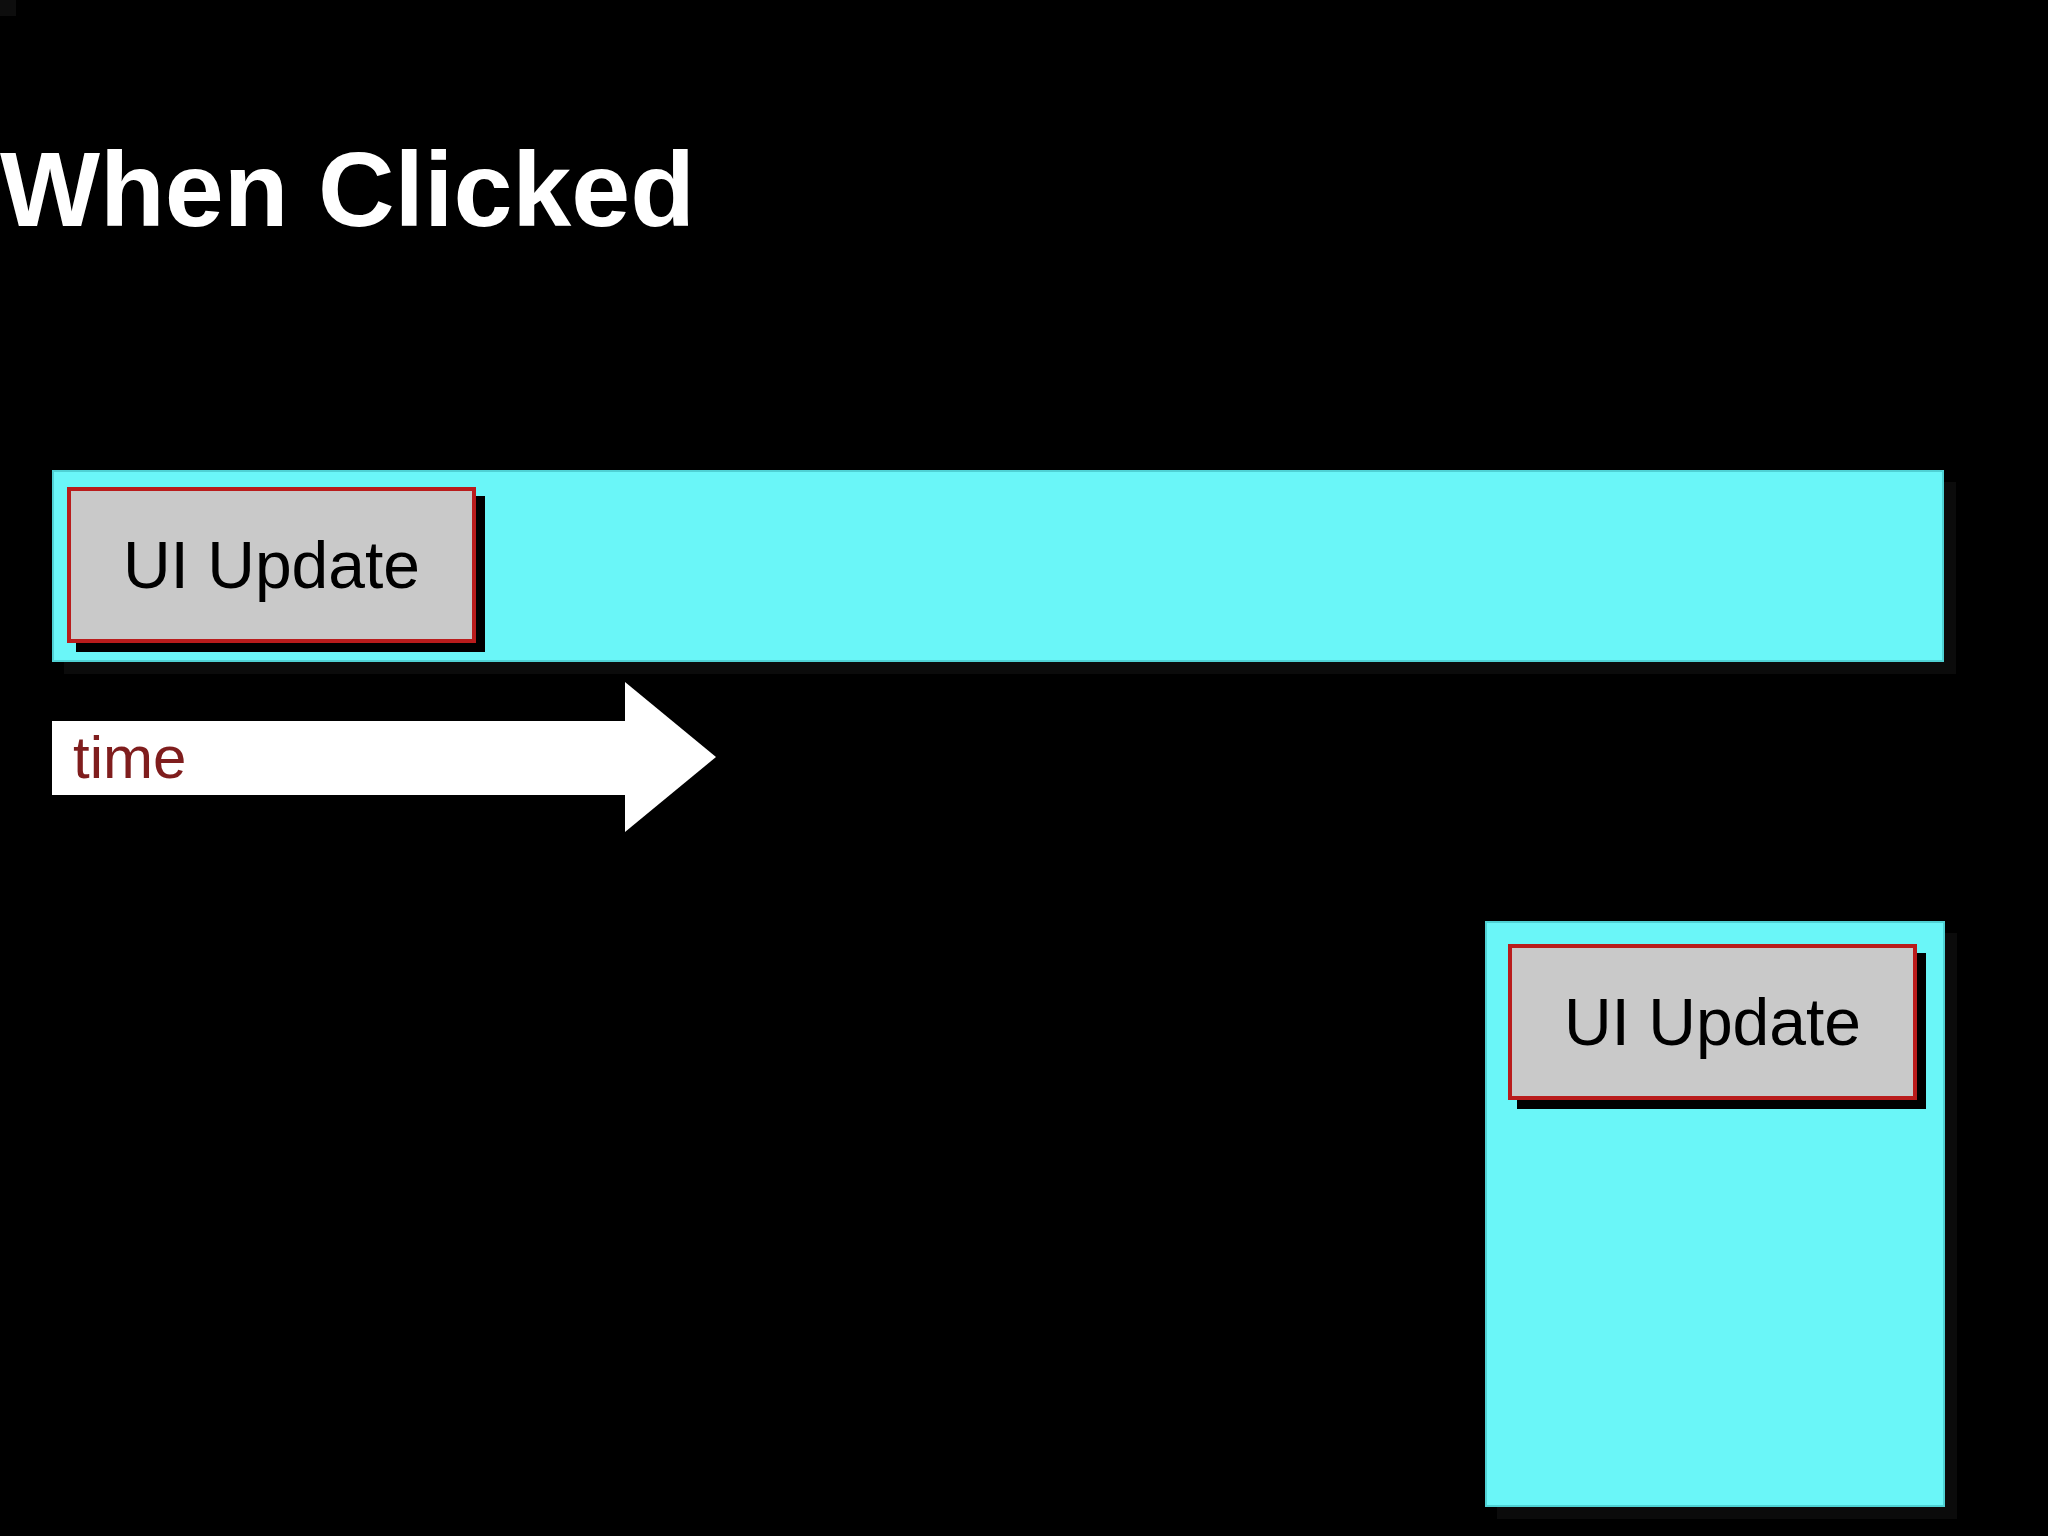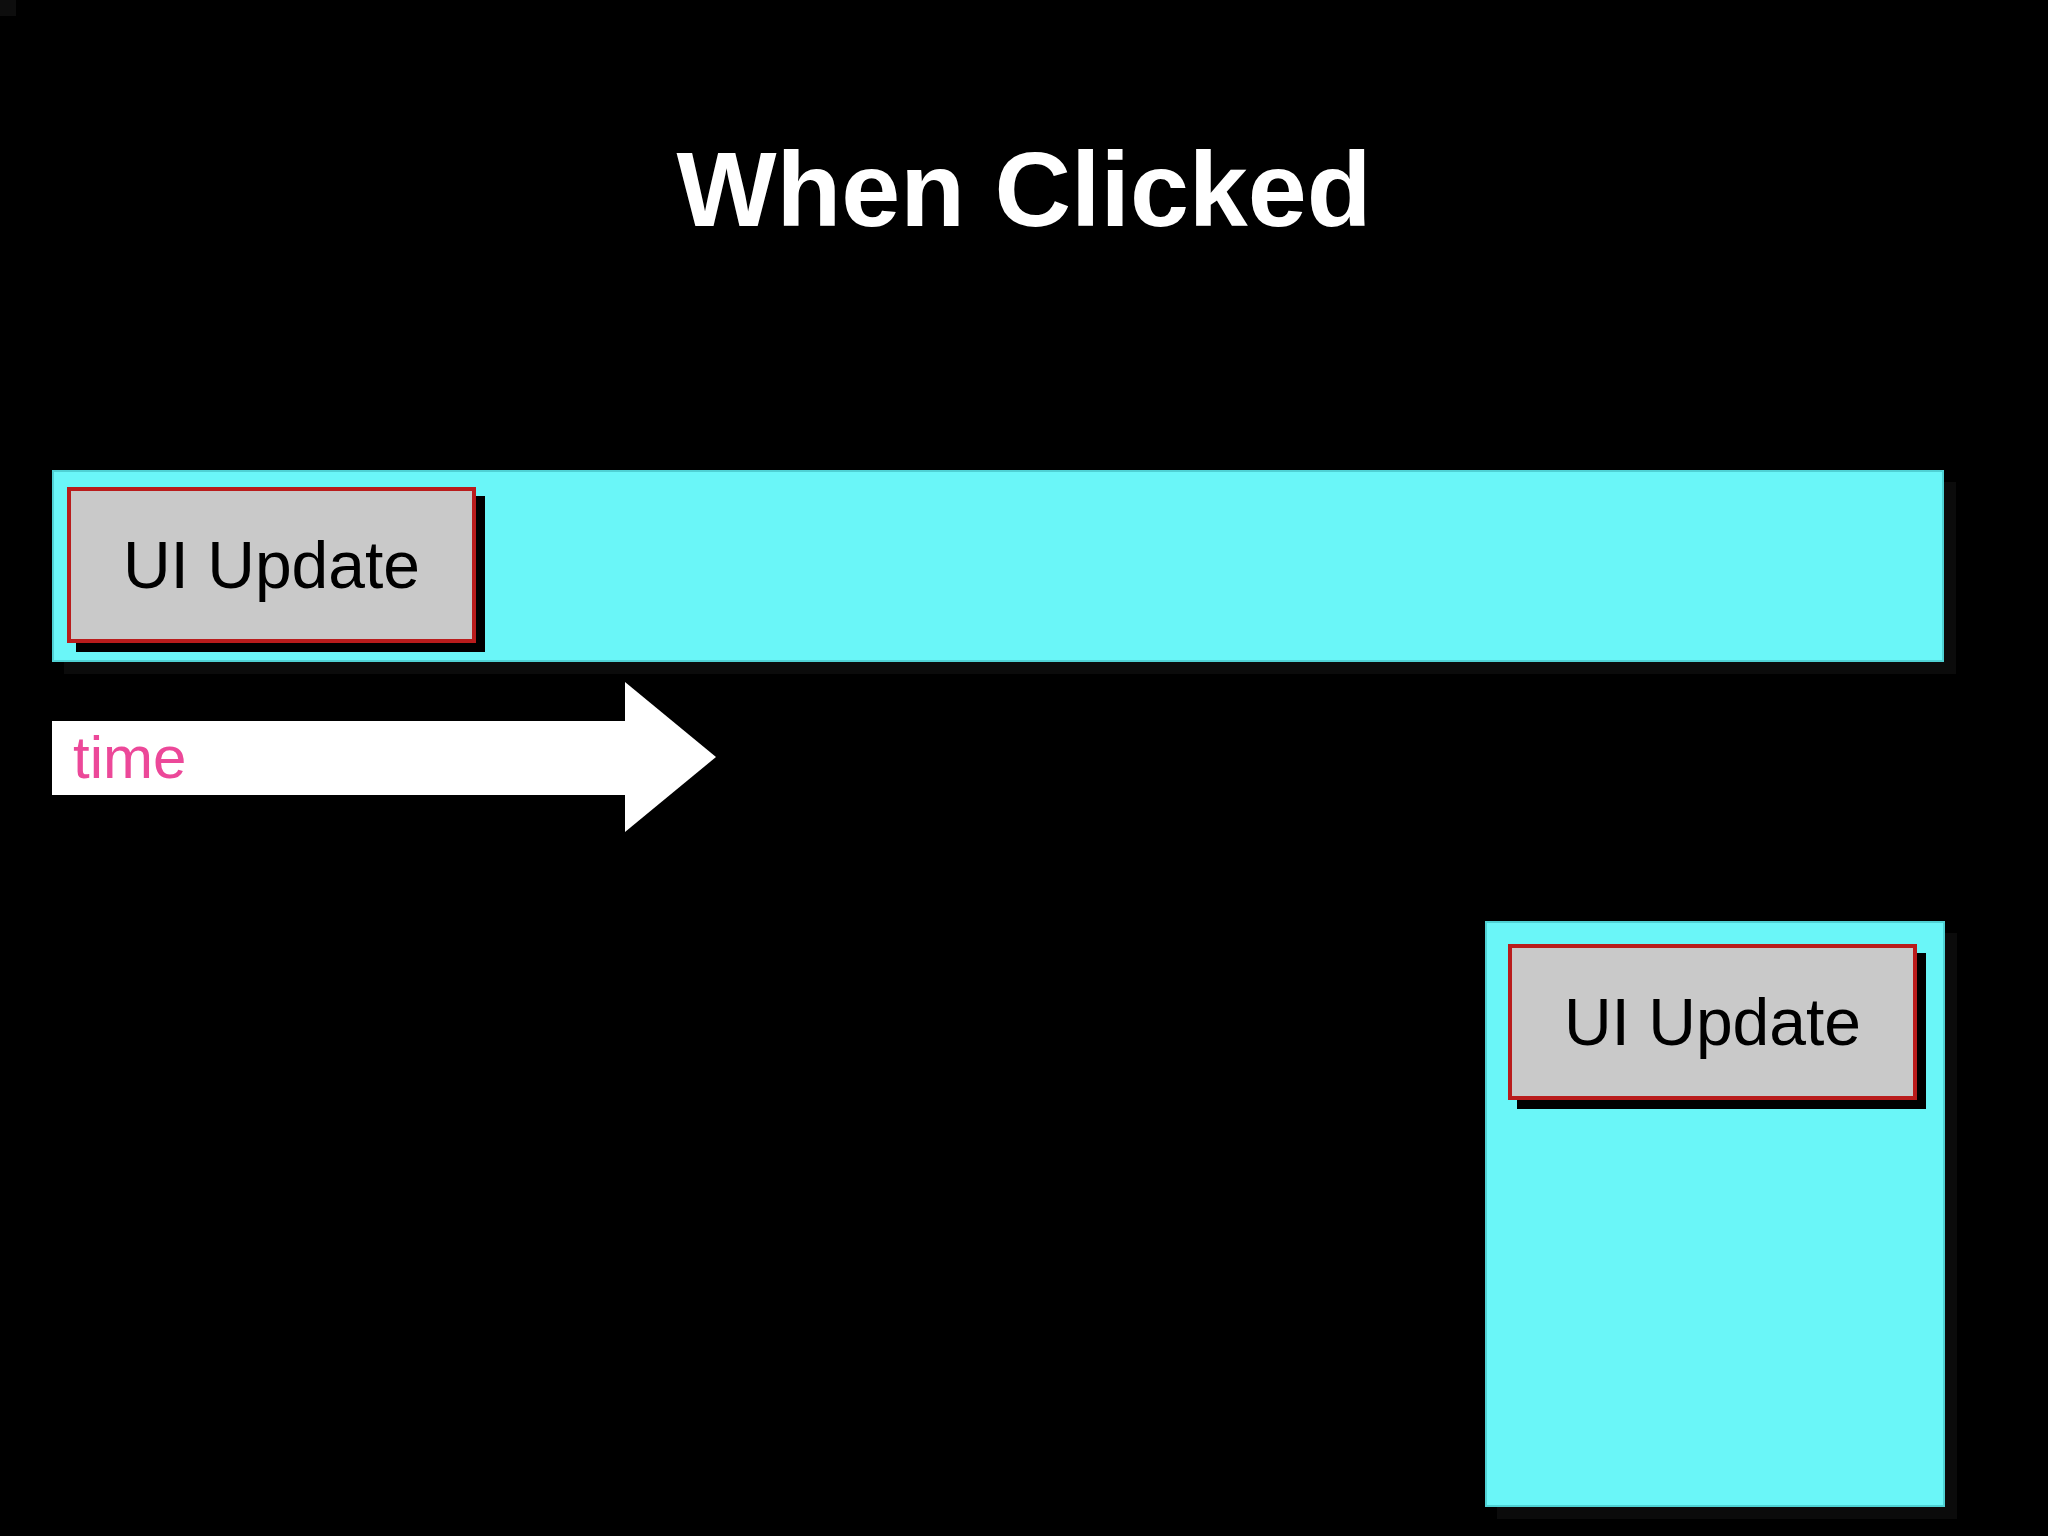--- a/index.html
+++ b/index.html
@@ -18,21 +18,20 @@
   .corner-artifact {
     position: absolute;
     left: 0; top: 0;
     width: 16px; height: 16px;
     background: #0d0d0d;
   }
   .slide-title {
     position: absolute;
     left: 0; right: 0;
     top: 134px;
-    text-align: center;
     color: #ffffff;
     font-size: 106px;
     font-weight: bold;
     line-height: 1.05;
     letter-spacing: 0;
   }
   .timeline-bar {
     position: absolute;
     left: 52px;
     top: 470px;
@@ -97,21 +96,21 @@
     position: absolute;
     left: 573px;
     top: 0;
     width: 0;
     height: 0;
     border-top: 75.5px solid transparent;
     border-bottom: 75.5px solid transparent;
     border-left: 91px solid #ffffff;
   }
   .time-label {
-    color: #ec4899;
+    color: #7f1d1d;
     font-size: 60px;
     line-height: 1;
     padding-left: 21px;
     white-space: nowrap;
   }
   .continuation-block {
     position: absolute;
     left: 1485px;
     top: 921px;
     width: 460px;

